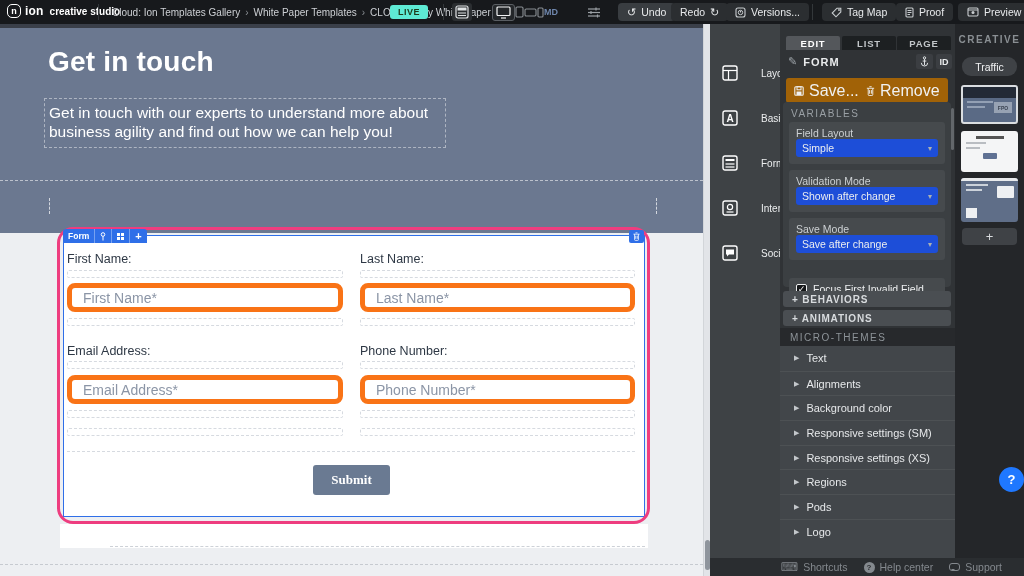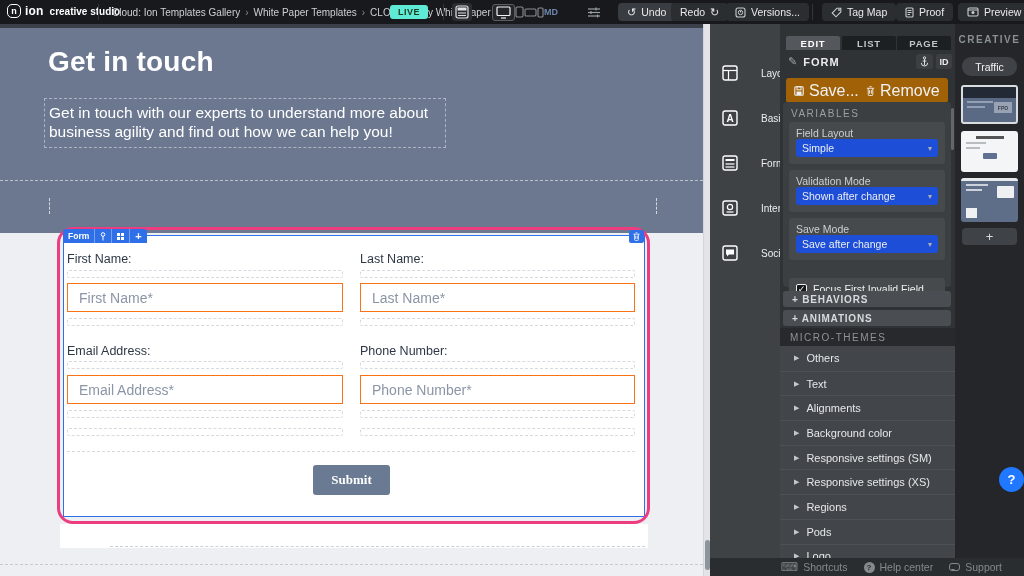--- a/index.html
+++ b/index.html
@@ -43,21 +43,21 @@
   #pinkbox { position:absolute; left:57px; top:203px; width:593px; height:297px; border:3px solid #ee3d7f; border-radius:16px; z-index:5; }
   #formbox { position:absolute; left:63px; top:211px; width:582px; height:282px; background:#fff; border:1px solid #2f6fe8; z-index:4; }
   #formtab { position:absolute; left:63px; top:205px; height:14px; background:#2f6fe8; z-index:6; border-radius:3px 3px 0 0;
     display:flex; align-items:center; color:#fff; }
   #formtab .cell { padding:0 5px; font-size:8.5px; font-weight:bold; display:flex; align-items:center; height:100%; }
   #formtab .cell + .cell { border-left:1px solid rgba(255,255,255,.35); }
   #trashbtn { position:absolute; left:629px; top:206px; width:15px; height:13px; background:#2f6fe8; border-radius:2px;
     z-index:6; display:flex; align-items:center; justify-content:center; }
   .flabel { position:absolute; font-size:12.5px; color:#2e3845; font-weight:500; z-index:6; }
   .dashrow { position:absolute; height:8px; border:1px dashed #d6dae0; border-radius:2px; z-index:6; }
-  .finput { position:absolute; height:29px; border:1px solid #f97316; border-radius:0; background:#fff;
+  .finput { position:absolute; height:29px; border:5px solid #f97316; border-radius:8px; background:#fff;
     font-family:"Liberation Sans", sans-serif; font-size:14px; color:#3c4654; padding:0 11px; z-index:6; outline:none; }
   .finput::placeholder { color:#8b95a6; opacity:1; }
   .dashsep { position:absolute; left:67px; top:427px; width:568px; border-top:1px dashed #d6dae0; z-index:6; }
   #submitbtn { position:absolute; left:313px; top:441px; width:77px; height:30px; background:#6a7a92; color:#fff;
     font-size:13px; font-weight:bold; border:none; border-radius:3px; z-index:6; font-family:Liberation Serif, serif; }
   #belowform { position:absolute; left:60px; top:500px; width:588px; height:24px; background:#fff; z-index:2; }
   #belowdash { position:absolute; left:110px; top:522px; width:535px; border-top:1px dashed #cdd1d7; z-index:3; }
   #fulldash { position:absolute; left:0; top:540px; width:703px; border-top:1px dashed #c6cad0; }
   #cscroll { position:absolute; left:703px; top:0; width:7px; height:552px; background:#e2e4e8; border-left:1px solid #d2d5d9; }
   #cscroll .thumb { position:absolute; left:1px; top:516px; width:5px; height:30px; background:#8f959d; border-radius:3px; }
@@ -460,24 +460,20 @@
         </div>
       </div>
 
       <div class="collbar" style="top:267px">+ BEHAVIORS</div>
       <div class="collbar" style="top:286px">+ ANIMATIONS</div>
 
       <div id="mthdr">MICRO-THEMES</div>
       <div id="mtlist">
         <div class="mtitem">
             <span class="chev">▶</span>
-            <span>Others</span>
-          </div>
-        <div class="mtitem">
-            <span class="chev">▶</span>
             <span>Text</span>
           </div>
         <div class="mtitem">
             <span class="chev">▶</span>
             <span>Alignments</span>
           </div>
         <div class="mtitem">
             <span class="chev">▶</span>
             <span>Background color</span>
           </div>

